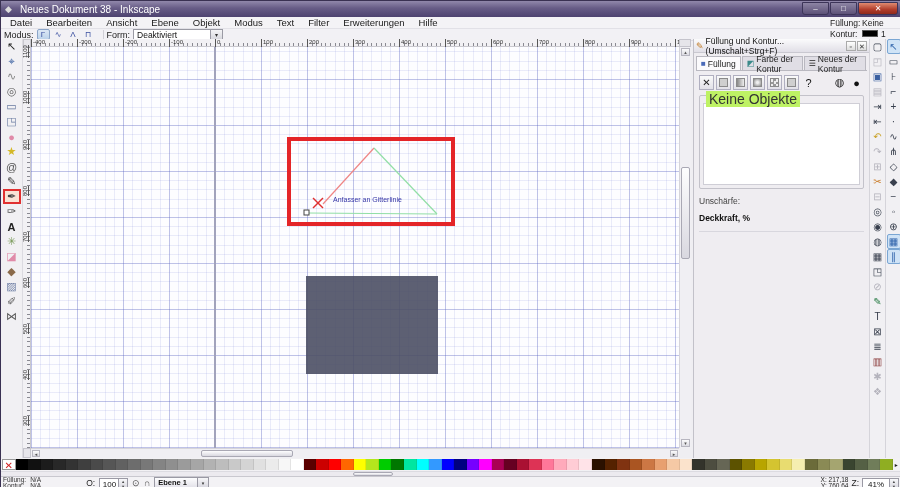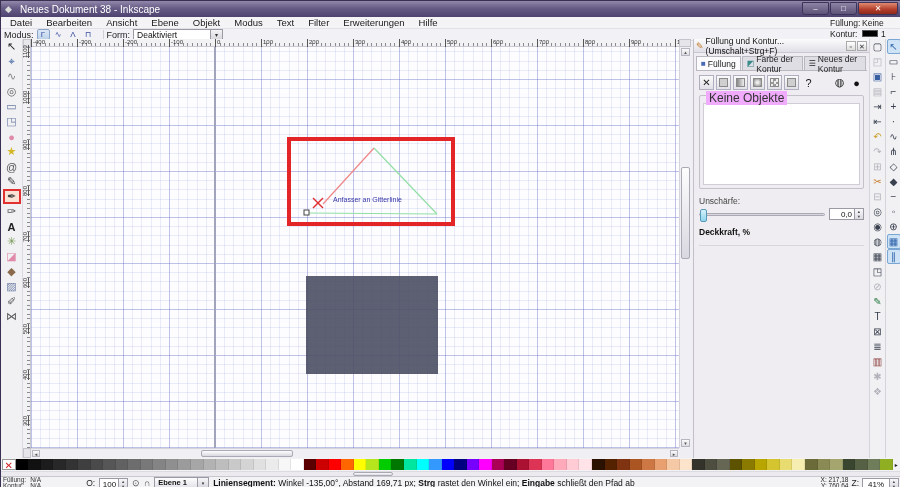--- a/index.html
+++ b/index.html
@@ -95,21 +95,21 @@
   .stylebtn-row { display:flex; align-items:center; gap:2px; }
   .stylebtn { width:15px; height:15px; border:1px solid #b0afc0; background:linear-gradient(#fafafa,#e2e1e8);
     display:flex; align-items:center; justify-content:center; font-size:10px; color:#222; }
   .stylebtn .chip { width:9px; height:9px; background:#cfcfcf; border:1px solid #8a8a8a; }
   .stylebtn .chip.lin { background:linear-gradient(90deg,#888,#eee); }
   .stylebtn .chip.rad { background:radial-gradient(circle,#eee 20%,#888); }
   .stylebtn .chip.pat { background:repeating-conic-gradient(#999 0 25%,#eee 0 50%); background-size:5px 5px; }
   .stylebtn.rule { border:none; background:none; font-size:11px; color:#111; }
   .stylebtn-row .gap { flex:1; }
   .groupbox { margin-top:5px; border:1px solid #c3c2ca; border-radius:2px; position:relative; padding:7px 3px 3px 3px; }
-  .groupbox .gb-label { position:absolute; top:-5px; left:6px; background:#f0abfc; font-size:12px; color:#333; padding:0 3px; }
+  .groupbox .gb-label { position:absolute; top:-5px; left:6px; background:#bef264; font-size:14px; color:#333; padding:0 3px; }
   .gb-inner { background:#fff; border:1px solid #cfced6; height:82px; }
   .slider-label { font-size:8.5px; color:#444; margin-top:7px; }
   .slider-label.bold { font-weight:bold; color:#111; }
   .slider-row { display:flex; align-items:center; gap:4px; margin-top:2px; }
   .slider-track { flex:1; height:3px; background:#d8d7de; border:1px solid #aaa9b4; border-radius:2px; position:relative; }
   .slider-thumb { position:absolute; top:-5px; width:7px; height:13px; background:linear-gradient(#d6f0fa,#8fd4ee);
     border:1px solid #5a9ab8; border-radius:2px; }
   .spin { display:flex; align-items:center; }
   .spin .spin-val { width:26px; height:12px; background:#fff; border:1px solid #9a99a4; font-size:8px;
     text-align:right; padding:0 2px; line-height:11px; color:#111; }
@@ -326,32 +326,20 @@
           <div class="stylebtn rule">?</div>
           <div class="gap"></div>
           <div class="stylebtn rule">◍</div>
           <div class="stylebtn rule">●</div>
         </div>
       <div class="groupbox">
         <span class="gb-label">Keine Objekte</span>
         <div class="gb-inner"></div>
       </div>
       <div class="slider-label">Unschärfe:</div>
-      <div class="slider-row">
-        <div class="slider-track">
-          <div class="slider-thumb" style="left:0;"></div>
-        </div>
-        <span class="spin">
-          <span class="spin-val">0,0</span>
-          <span class="spin-arrows">
-              <div>▴</div>
-              <div>▾</div>
-            </span>
-        </span>
-      </div>
       <div class="slider-label bold">Deckkraft, %</div>
       <div class="dock-div"></div>
     </div>
   </div>
 
   <div class="cmdbar">
       <div class="vbar-icon">▢</div>
       <div class="vbar-icon dim">◰</div>
       <div class="vbar-icon" style="color: rgb(58, 95, 160);">▣</div>
       <div class="vbar-icon dim">▤</div>
@@ -488,23 +476,20 @@
           <div>▴</div>
           <div>▾</div>
         </span>
     </span>
     <span class="sb-icon">⊙</span>
     <span class="sb-icon">∩</span>
     <span class="layer-combo">
       <span class="lay-val">Ebene 1</span>
       <span class="lay-arrow">▾</span>
     </span>
-    <span class="sb-msg">
-      <b>Liniensegment:</b><span> Winkel -135,00°, Abstand 169,71 px; </span><b>Strg</b><span> rastet den Winkel ein; </span><b>Eingabe</b><span> schließt den Pfad ab</span>
-    </span>
     <span class="sb-right">
       <span class="xy-block">
         <span><span>X:</span> <span>217,18</span></span>
         <span><span>Y:</span> <span>760,64</span></span>
       </span>
       <span>Z:</span>
       <span class="spin">
         <span class="spin-val" style="width:28px;height:10px;text-align:center;">41%</span>
         <span class="spin-arrows" style="height:10px;">
             <div>▴</div>

